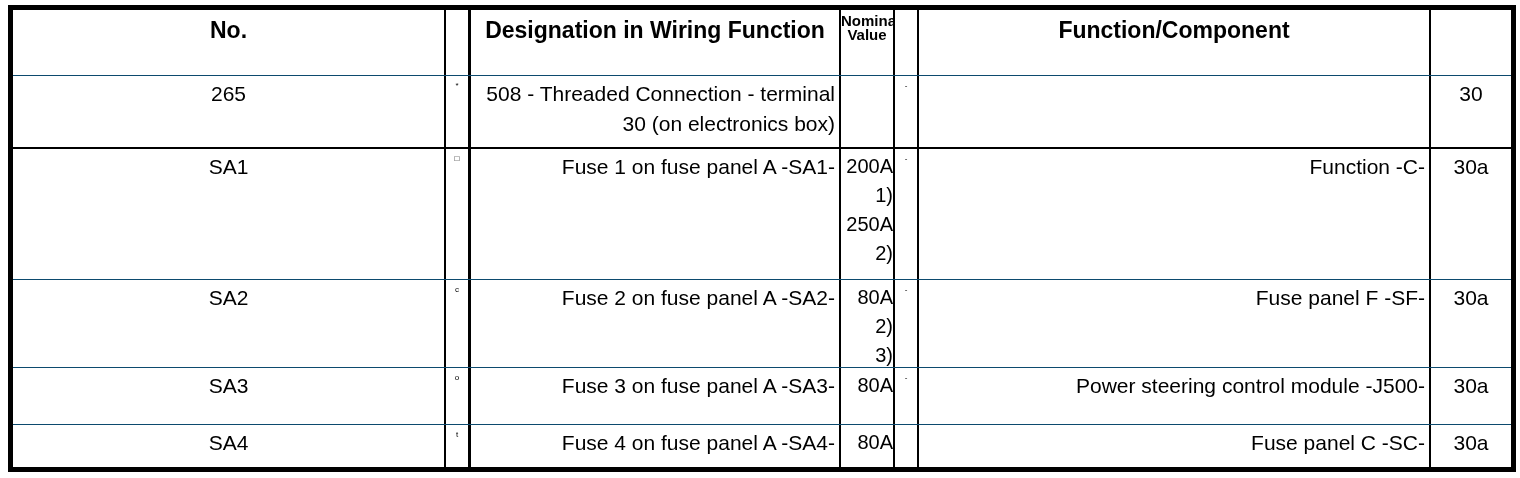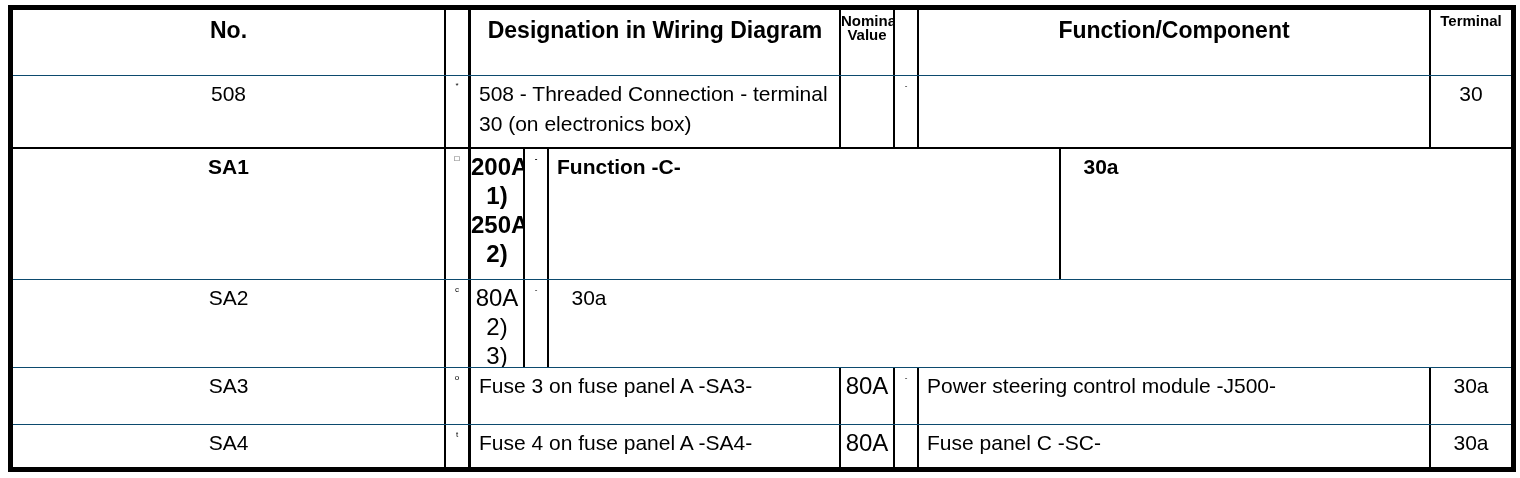--- a/index.html
+++ b/index.html
@@ -51,91 +51,94 @@
   .hcell-small {
     font-weight: bold;
     font-size: 15px;
     line-height: 14px;
     text-align: center;
     padding-top: 4px;
   }
 
   
   .r1 { height: 73px; }
-  .r2 { height: 131px; font-weight: bold; }
+  .r2 { height: 131px; }
   .r3 { height: 88px; }
   .r4 { height: 57px; }
   .r5 { height: 42px; }
 
   .body-text {
     font-size: 21px;
     line-height: 30px;
     padding-top: 3px;
+    text-align: right;
   }
   .center { text-align: center; }
   .left-pad { padding-left: 8px; padding-right: 4px; }
   .nominal-text {
-    font-size: 24px;
+    font-size: 20px;
     line-height: 29px;
-    text-align: center;
+    text-align: right;
     white-space: pre-line;
     padding-top: 3px;
   }
   .tiny-mark {
     font-size: 8px;
     line-height: 8px;
     padding-top: 6px;
     text-align: center;
     color: #000;
   }
 </style>
 </head>
 <body>
 
 <div class="table-outer">
 
   <div class="trow hrow b3">
     <div class="cell c-no hcell-big">No.</div>
     <div class="cell c-marka"></div>
-    <div class="cell c-desig hcell-big">Designation in Wiring Diagram</div>
+    <div class="cell c-desig hcell-big">Designation in Wiring Function</div>
     <div class="cell c-nominal hcell-small">Nominal Value</div>
     <div class="cell c-markb"></div>
     <div class="cell c-func hcell-big">Function/Component</div>
-    <div class="cell c-term hcell-small">Terminal</div>
   </div>
 
   <div class="trow r1 b2">
-    <div class="cell c-no body-text center">508</div>
+    <div class="cell c-no body-text center">265</div>
     <div class="cell c-marka tiny-mark">*</div>
     <div class="cell c-desig body-text left-pad">508 - Threaded Connection - terminal 30 (on electronics box)</div>
     <div class="cell c-nominal nominal-text"></div>
     <div class="cell c-markb tiny-mark">-</div>
     <div class="cell c-func body-text left-pad"></div>
     <div class="cell c-term body-text center">30</div>
   </div>
 
   <div class="trow r2 b3">
     <div class="cell c-no body-text center">SA1</div>
     <div class="cell c-marka tiny-mark">□</div>
+    <div class="cell c-desig body-text left-pad">Fuse 1 on fuse panel A -SA1-</div>
     <div class="cell c-nominal nominal-text">200A
 1)
 250A
 2)</div>
     <div class="cell c-markb tiny-mark">-</div>
     <div class="cell c-func body-text left-pad">Function -C-</div>
     <div class="cell c-term body-text center">30a</div>
   </div>
 
   <div class="trow r3 b3">
     <div class="cell c-no body-text center">SA2</div>
     <div class="cell c-marka tiny-mark">c</div>
+    <div class="cell c-desig body-text left-pad">Fuse 2 on fuse panel A -SA2-</div>
     <div class="cell c-nominal nominal-text">80A
 2)
 3)</div>
     <div class="cell c-markb tiny-mark">-</div>
+    <div class="cell c-func body-text left-pad">Fuse panel F -SF-</div>
     <div class="cell c-term body-text center">30a</div>
   </div>
 
   <div class="trow r4 b3">
     <div class="cell c-no body-text center">SA3</div>
     <div class="cell c-marka tiny-mark">o</div>
     <div class="cell c-desig body-text left-pad">Fuse 3 on fuse panel A -SA3-</div>
     <div class="cell c-nominal nominal-text">80A</div>
     <div class="cell c-markb tiny-mark">-</div>
     <div class="cell c-func body-text left-pad">Power steering control module -J500-</div>

